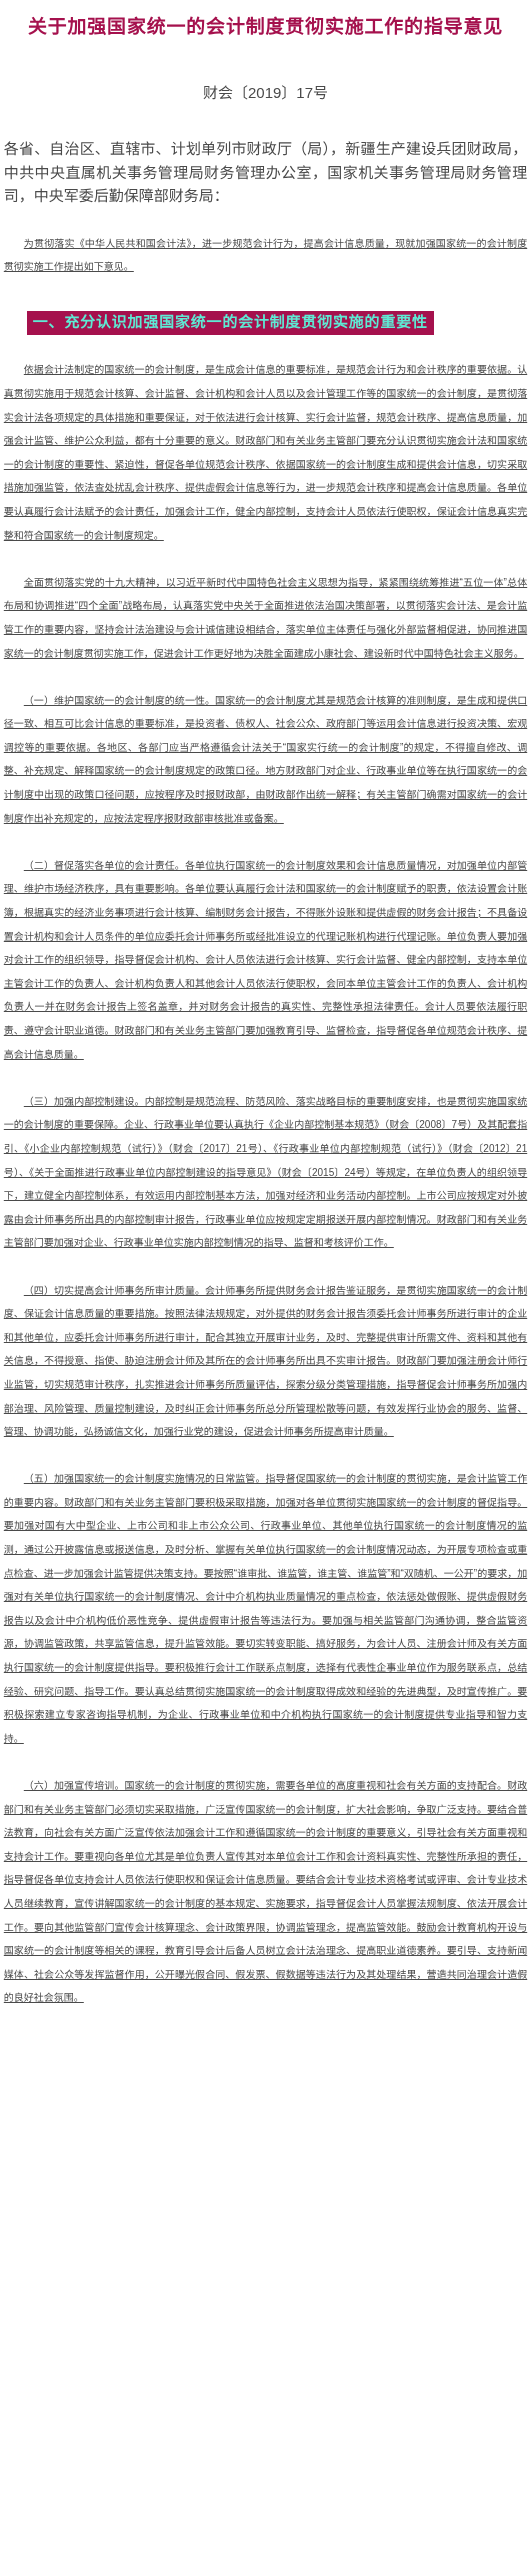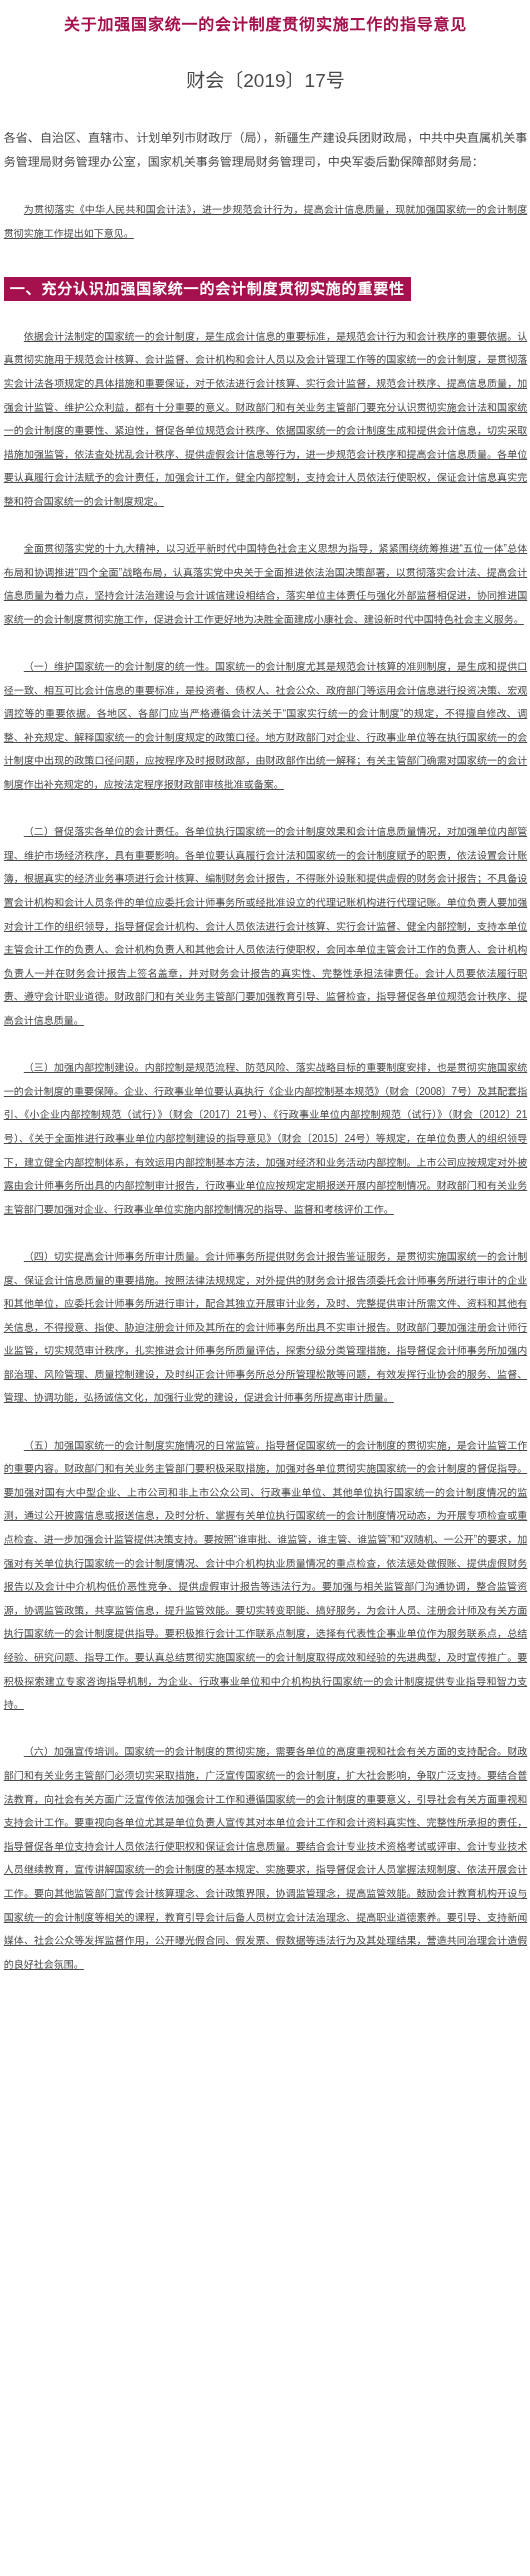--- a/index.html
+++ b/index.html
@@ -15,54 +15,55 @@
   .doc {
     width: 531px;
     min-height: 2576px;
     box-sizing: border-box;
     padding: 9px 3.8px 10.6px 3.8px;
     overflow: hidden;
   }
   .title {
     color: #a5114d;
     text-align: center;
-    font-size: 16px;
+    font-size: 19px;
     font-weight: bold;
     line-height: 1.35;
     margin: 4.6px 0 0 0;
     letter-spacing: 0.8px;
   }
   .doc-number {
     text-align: center;
-    font-size: 19px;
+    font-size: 15px;
     color: #4a4a4a;
-    margin-top: 30px;
+    margin-top: 42px;
   }
   .salutation {
-    font-size: 12px;
+    font-size: 15px;
     line-height: 23.6px;
     text-align: justify;
     margin: 35px 0 0 0;
   }
   .para {
     font-size: 10px;
     line-height: 23.6px;
     text-align: justify;
     text-indent: 2em;
     margin: 23.6px 0 0 0;
     text-decoration: underline;
   }
   .sec-heading-row {
     margin: 32px 0 0 0;
   }
   .sec-head {
     display: inline-block;
+    margin-left: 23px;
     padding: 1.5px 6px 3px 6px;
     background: #a5114d;
-    color: #ffffff;
+    color: #5eead4;
     font-weight: bold;
     font-size: 15px;
     line-height: 1.3;
     letter-spacing: 0.8px;
   }
 </style>
 </head>
 <body>
 
 <div class="doc">
@@ -76,21 +77,21 @@
   <p class="para">为贯彻落实《中华人民共和国会计法》，进一步规范会计行为，提高会计信息质量，现就加强国家统一的会计制度贯彻实施工作提出如下意见。</p>
 
   <div>
     <div class="sec-heading-row">
       <span class="sec-head">一、充分认识加强国家统一的会计制度贯彻实施的重要性</span>
     </div>
     <p class="para">依据会计法制定的国家统一的会计制度，是生成会计信息的重要标准，是规范会计行为和会计秩序的重要依据。认真贯彻实施用于规范会计核算、会计监督、会计机构和会计人员以及会计管理工作等的国家统一的会计制度，是贯彻落实会计法各项规定的具体措施和重要保证，对于依法进行会计核算、实行会计监督，规范会计秩序、提高信息质量，加强会计监管、维护公众利益，都有十分重要的意义。财政部门和有关业务主管部门要充分认识贯彻实施会计法和国家统一的会计制度的重要性、紧迫性，督促各单位规范会计秩序、依据国家统一的会计制度生成和提供会计信息，切实采取措施加强监管，依法查处扰乱会计秩序、提供虚假会计信息等行为，进一步规范会计秩序和提高会计信息质量。各单位要认真履行会计法赋予的会计责任，加强会计工作，健全内部控制，支持会计人员依法行使职权，保证会计信息真实完整和符合国家统一的会计制度规定。</p>
   </div>
 
   <div>
-    <p class="para">全面贯彻落实党的十九大精神，以习近平新时代中国特色社会主义思想为指导，紧紧围绕统筹推进“五位一体”总体布局和协调推进“四个全面”战略布局，认真落实党中央关于全面推进依法治国决策部署，以贯彻落实会计法、提高会计信息质量为着力点，坚持会计法治建设与会计诚信建设相结合，落实单位主体责任与强化外部监督相促进，协同推进国家统一的会计制度贯彻实施工作，促进会计工作更好地为决胜全面建成小康社会、建设新时代中国特色社会主义服务。</p>
+    <p class="para">全面贯彻落实党的十九大精神，以习近平新时代中国特色社会主义思想为指导，紧紧围绕统筹推进“五位一体”总体布局和协调推进“四个全面”战略布局，认真落实党中央关于全面推进依法治国决策部署，以贯彻落实会计法、是会计监管工作的重要内容，坚持会计法治建设与会计诚信建设相结合，落实单位主体责任与强化外部监督相促进，协同推进国家统一的会计制度贯彻实施工作，促进会计工作更好地为决胜全面建成小康社会、建设新时代中国特色社会主义服务。</p>
   </div>
 
   <div>
     <p class="para">（一）维护国家统一的会计制度的统一性。国家统一的会计制度尤其是规范会计核算的准则制度，是生成和提供口径一致、相互可比会计信息的重要标准，是投资者、债权人、社会公众、政府部门等运用会计信息进行投资决策、宏观调控等的重要依据。各地区、各部门应当严格遵循会计法关于“国家实行统一的会计制度”的规定，不得擅自修改、调整、补充规定、解释国家统一的会计制度规定的政策口径。地方财政部门对企业、行政事业单位等在执行国家统一的会计制度中出现的政策口径问题，应按程序及时报财政部，由财政部作出统一解释；有关主管部门确需对国家统一的会计制度作出补充规定的，应按法定程序报财政部审核批准或备案。</p>
     <p class="para">（二）督促落实各单位的会计责任。各单位执行国家统一的会计制度效果和会计信息质量情况，对加强单位内部管理、维护市场经济秩序，具有重要影响。各单位要认真履行会计法和国家统一的会计制度赋予的职责，依法设置会计账簿，根据真实的经济业务事项进行会计核算、编制财务会计报告，不得账外设账和提供虚假的财务会计报告；不具备设置会计机构和会计人员条件的单位应委托会计师事务所或经批准设立的代理记账机构进行代理记账。单位负责人要加强对会计工作的组织领导，指导督促会计机构、会计人员依法进行会计核算、实行会计监督、健全内部控制，支持本单位主管会计工作的负责人、会计机构负责人和其他会计人员依法行使职权，会同本单位主管会计工作的负责人、会计机构负责人一并在财务会计报告上签名盖章，并对财务会计报告的真实性、完整性承担法律责任。会计人员要依法履行职责、遵守会计职业道德。财政部门和有关业务主管部门要加强教育引导、监督检查，指导督促各单位规范会计秩序、提高会计信息质量。</p>
     <p class="para">（三）加强内部控制建设。内部控制是规范流程、防范风险、落实战略目标的重要制度安排，也是贯彻实施国家统一的会计制度的重要保障。企业、行政事业单位要认真执行《企业内部控制基本规范》（财会〔2008〕7号）及其配套指引、《小企业内部控制规范（试行）》（财会〔2017〕21号）、《行政事业单位内部控制规范（试行）》（财会〔2012〕21号）、《关于全面推进行政事业单位内部控制建设的指导意见》（财会〔2015〕24号）等规定，在单位负责人的组织领导下，建立健全内部控制体系，有效运用内部控制基本方法，加强对经济和业务活动内部控制。上市公司应按规定对外披露由会计师事务所出具的内部控制审计报告，行政事业单位应按规定定期报送开展内部控制情况。财政部门和有关业务主管部门要加强对企业、行政事业单位实施内部控制情况的指导、监督和考核评价工作。</p>
     <p class="para">（四）切实提高会计师事务所审计质量。会计师事务所提供财务会计报告鉴证服务，是贯彻实施国家统一的会计制度、保证会计信息质量的重要措施。按照法律法规规定，对外提供的财务会计报告须委托会计师事务所进行审计的企业和其他单位，应委托会计师事务所进行审计，配合其独立开展审计业务，及时、完整提供审计所需文件、资料和其他有关信息，不得授意、指使、胁迫注册会计师及其所在的会计师事务所出具不实审计报告。财政部门要加强注册会计师行业监管，切实规范审计秩序，扎实推进会计师事务所质量评估，探索分级分类管理措施，指导督促会计师事务所加强内部治理、风险管理、质量控制建设，及时纠正会计师事务所总分所管理松散等问题，有效发挥行业协会的服务、监督、管理、协调功能，弘扬诚信文化，加强行业党的建设，促进会计师事务所提高审计质量。</p>
     <p class="para">（五）加强国家统一的会计制度实施情况的日常监管。指导督促国家统一的会计制度的贯彻实施，是会计监管工作的重要内容。财政部门和有关业务主管部门要积极采取措施，加强对各单位贯彻实施国家统一的会计制度的督促指导。要加强对国有大中型企业、上市公司和非上市公众公司、行政事业单位、其他单位执行国家统一的会计制度情况的监测，通过公开披露信息或报送信息，及时分析、掌握有关单位执行国家统一的会计制度情况动态，为开展专项检查或重点检查、进一步加强会计监管提供决策支持。要按照“谁审批、谁监管，谁主管、谁监管”和“双随机、一公开”的要求，加强对有关单位执行国家统一的会计制度情况、会计中介机构执业质量情况的重点检查，依法惩处做假账、提供虚假财务报告以及会计中介机构低价恶性竞争、提供虚假审计报告等违法行为。要加强与相关监管部门沟通协调，整合监管资源，协调监管政策，共享监管信息，提升监管效能。要切实转变职能、搞好服务，为会计人员、注册会计师及有关方面执行国家统一的会计制度提供指导。要积极推行会计工作联系点制度，选择有代表性企事业单位作为服务联系点，总结经验、研究问题、指导工作。要认真总结贯彻实施国家统一的会计制度取得成效和经验的先进典型，及时宣传推广。要积极探索建立专家咨询指导机制，为企业、行政事业单位和中介机构执行国家统一的会计制度提供专业指导和智力支持。</p>
     <p class="para">（六）加强宣传培训。国家统一的会计制度的贯彻实施，需要各单位的高度重视和社会有关方面的支持配合。财政部门和有关业务主管部门必须切实采取措施，广泛宣传国家统一的会计制度，扩大社会影响，争取广泛支持。要结合普法教育，向社会有关方面广泛宣传依法加强会计工作和遵循国家统一的会计制度的重要意义，引导社会有关方面重视和支持会计工作。要重视向各单位尤其是单位负责人宣传其对本单位会计工作和会计资料真实性、完整性所承担的责任，指导督促各单位支持会计人员依法行使职权和保证会计信息质量。要结合会计专业技术资格考试或评审、会计专业技术人员继续教育，宣传讲解国家统一的会计制度的基本规定、实施要求，指导督促会计人员掌握法规制度、依法开展会计工作。要向其他监管部门宣传会计核算理念、会计政策界限，协调监管理念，提高监管效能。鼓励会计教育机构开设与国家统一的会计制度等相关的课程，教育引导会计后备人员树立会计法治理念、提高职业道德素养。要引导、支持新闻媒体、社会公众等发挥监督作用，公开曝光假合同、假发票、假数据等违法行为及其处理结果，营造共同治理会计造假的良好社会氛围。</p>
 

